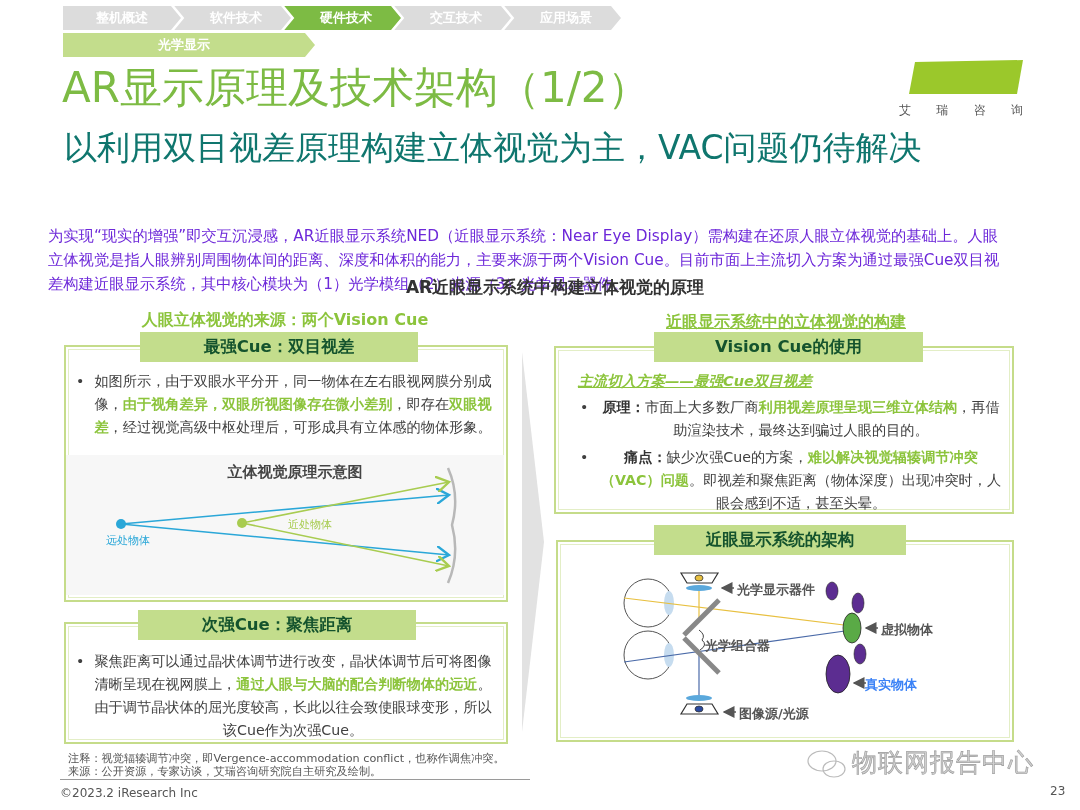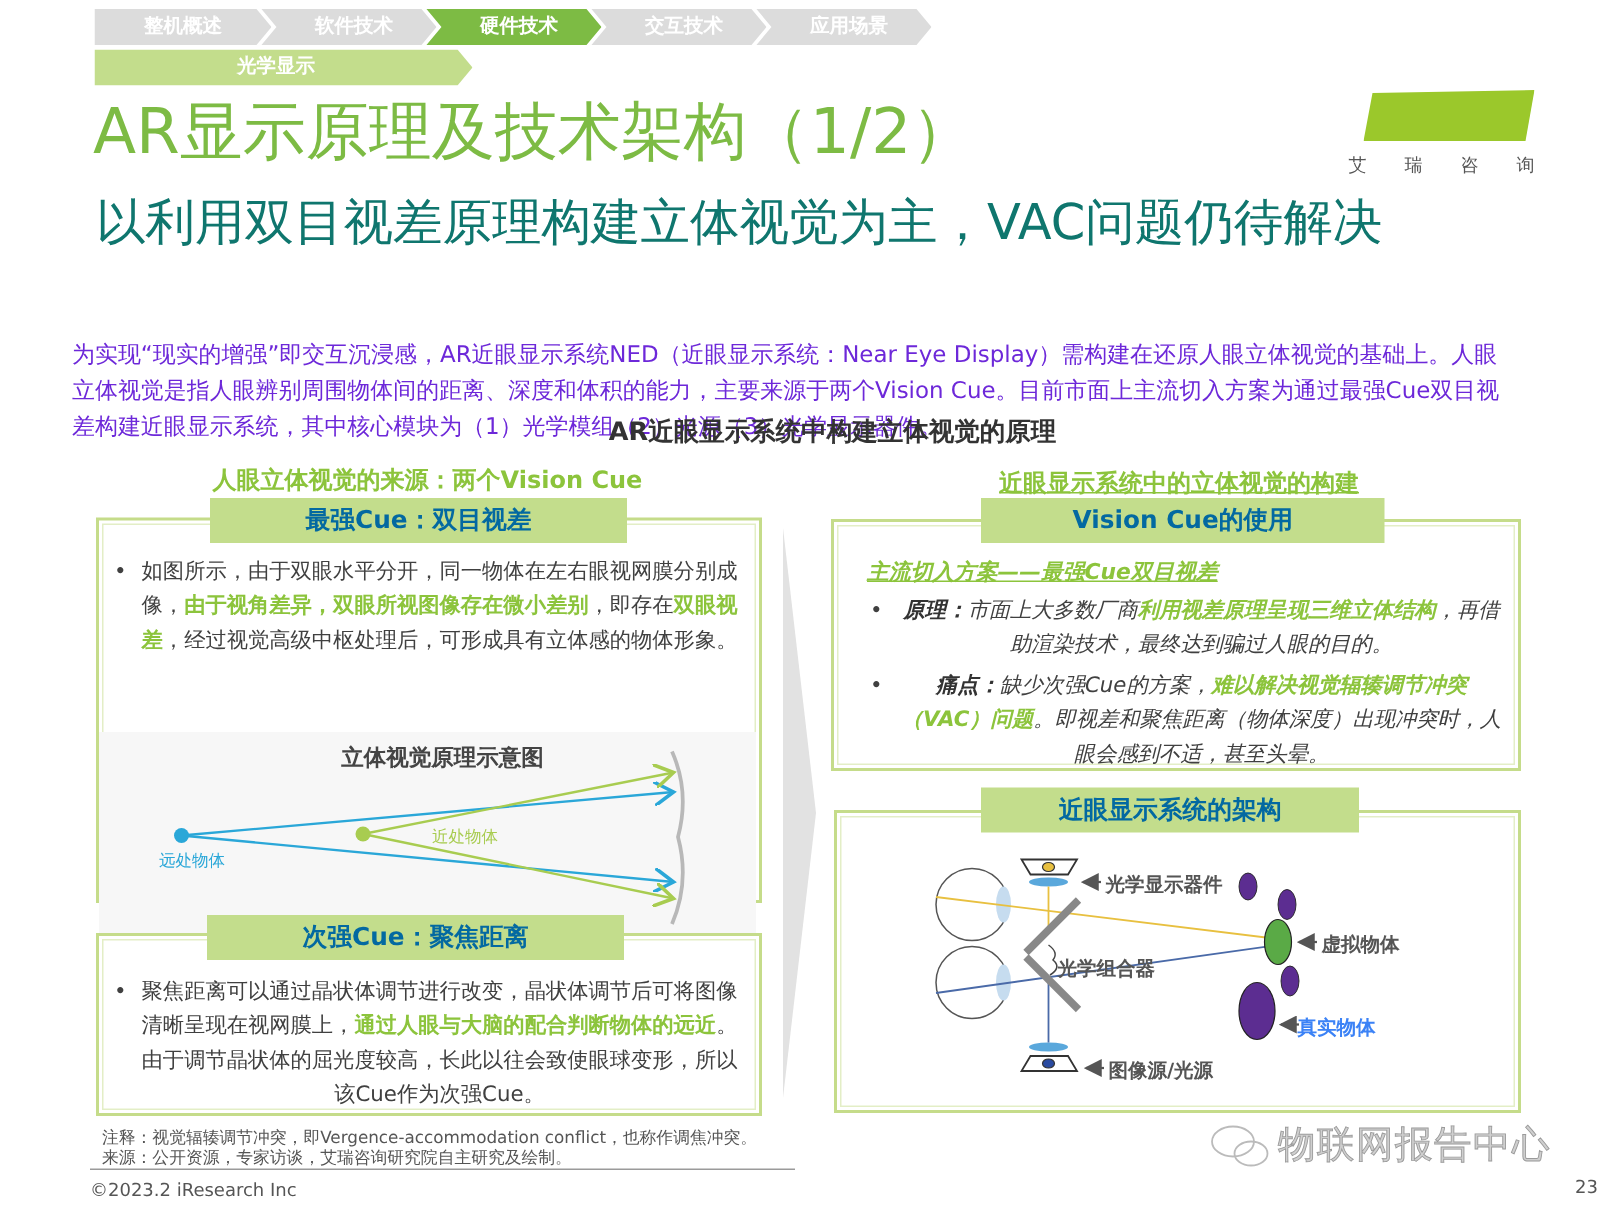--- a/index.html
+++ b/index.html
@@ -25,29 +25,29 @@
   .logo-cn { position: absolute; left: 4px; top: 46px; width: 124px; display: flex; justify-content: space-between; font-size: 12px; color: #555; }
 
   .intro { position: absolute; left: 48px; top: 188px; width: 960px; font-size: 15.3px; line-height: 24px; color: #6d28d9; margin-top: 36px; }
   .chart-heading { position: absolute; left: 0; width: 1080px; top: 276px; text-align: center; font-size: 17px; font-weight: bold; color: #333; padding-left: 30px; }
 
   .green-cap { color: #8cc43c; font-weight: bold; font-size: 16px; text-align: center; position: absolute; }
   .green-cap.ul { text-decoration: underline; text-decoration-color: #8cc43c; }
 
   .panel { position: absolute; border: 2px solid #c5dc8a; background: #fff; }
   .panel::after { content: ""; position: absolute; inset: 2px; border: 1px solid #e3eec6; pointer-events: none; }
-  .panel-tab { position: absolute; height: 30px; background: #c3dd8c; color: #0369a1; font-weight: bold; font-size: 16.5px; line-height: 30px; text-align: center; z-index: 2; }
+  .panel-tab { position: absolute; height: 30px; background: #c3dd8c; color: #14532d; font-weight: bold; font-size: 16.5px; line-height: 30px; text-align: center; z-index: 2; }
 
   .bullets { position: absolute; font-size: 14.2px; line-height: 23px; color: #404040; }
   .bullets li { list-style: none; position: relative; padding-left: 18px; margin-bottom: 4px; text-align: center; }
   .bullets li::before { content: "•"; position: absolute; left: 2px; top: 0; color: #404040; }
   .hl { color: #8cc43c; font-weight: bold; }
   .b { font-weight: bold; color: #333; }
 
-  .diagram-area { position: absolute; left: 66px; top: 455px; width: 438px; height: 140px; background: #f7f7f7; margin-top: 33px; }
+  .diagram-area { position: absolute; left: 66px; top: 455px; width: 438px; height: 140px; background: #f7f7f7; }
   .diagram-title { position: absolute; left: 0; width: 100%; top: 8px; text-align: center; font-weight: bold; font-size: 15px; color: #444; padding-left: 20px; }
 
   .big-arrow { position: absolute; left: 522px; top: 352px; }
 
   .sub-head { position: absolute; left: 578px; top: 372px; font-size: 14.5px; font-weight: bold; font-style: italic; color: #8cc43c; text-decoration: underline; }
 
   .footer-note { position: absolute; left: 68px; top: 752px; font-size: 11.2px; color: #555; line-height: 13px; }
   .footer-line { position: absolute; left: 60px; top: 779px; width: 470px; height: 1px; background: #9a9a9a; }
   .copyright { position: absolute; left: 60px; top: 786px; font-size: 12px; color: #555; }
   .pagenum { position: absolute; left: 1050px; top: 784px; font-size: 12px; color: #555; }
@@ -160,21 +160,21 @@
 
 <svg class="big-arrow" width="24" height="380">
   <polygon points="0,0 22,190 0,380" fill="#e2e2e2"></polygon>
 </svg>
 
 <div class="green-cap ul" style="left:556px;width:460px;top:312px;">近眼显示系统中的立体视觉的构建</div>
 
 <div class="panel" style="left:554px;top:346px;width:460px;height:168px;"></div>
 <div class="panel-tab" style="left:654px;top:332px;width:269px;">Vision Cue的使用</div>
 <div class="sub-head">主流切入方案——最强Cue双目视差</div>
-<ul class="bullets" style="left:578px;top:396px;width:428px;font-style:italic;">
+<ul class="bullets" style="left:578px;top:396px;width:428px;">
   <li><span class="b">原理</span><span class="b">：</span><span>市面上大多数厂商</span><span class="hl">利用视差原理呈现三维立体结构</span><span>，再借助渲染技术，最终达到骗过人眼的目的。</span></li>
   <li><span class="b">痛点</span><span class="b">：</span><span>缺少次强Cue的方案，</span><span class="hl">难以解决视觉辐辏调节冲突（VAC）问题</span><span>。即视差和聚焦距离（物体深度）出现冲突时，人眼会感到不适，甚至头晕。</span></li>
 </ul>
 
 <div class="panel" style="left:556px;top:540px;width:458px;height:202px;"></div>
 <div class="panel-tab" style="left:654px;top:525px;width:252px;">近眼显示系统的架构</div>
 
 <svg style="position:absolute;left:556px;top:540px;" width="458" height="202">
   <defs>
     <marker id="ar" markerWidth="8" markerHeight="8" refX="1" refY="4" orient="auto">

